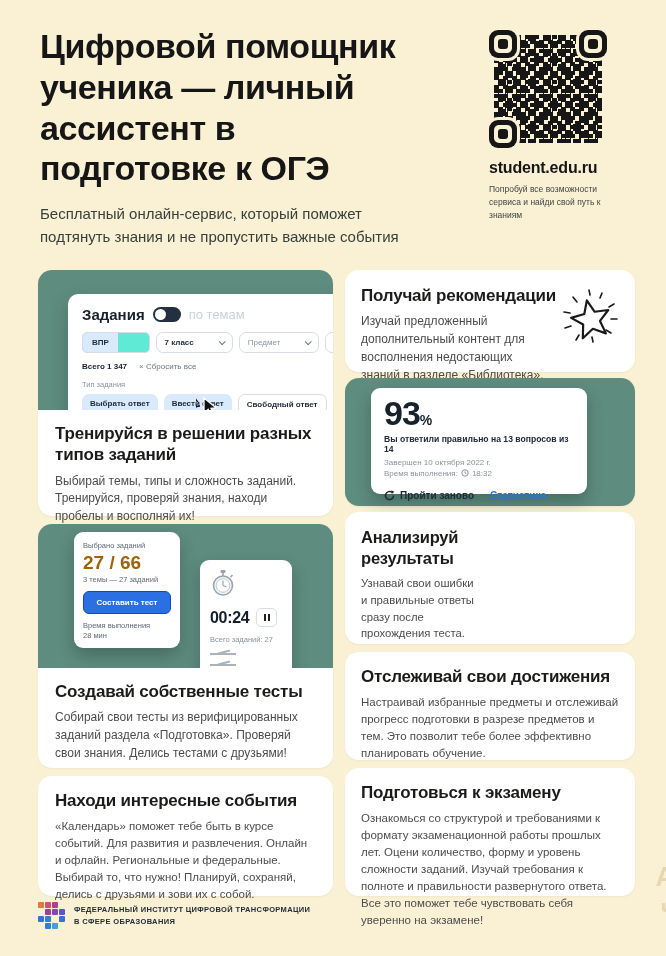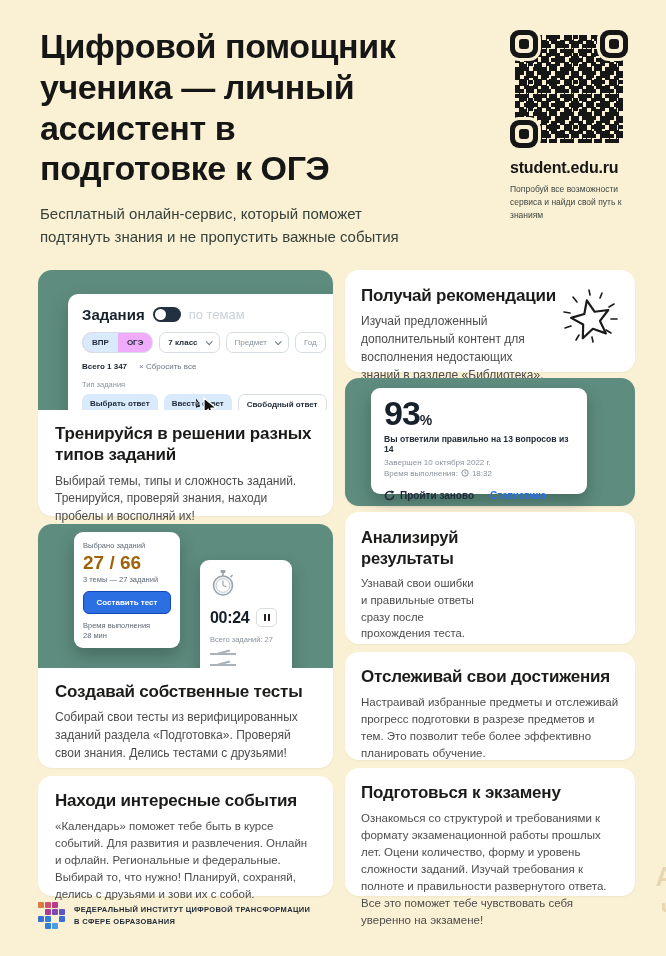--- a/index.html
+++ b/index.html
@@ -6,21 +6,21 @@
   html,body { background:#e9e9e9; }
   body { font-family:"Liberation Sans","DejaVu Sans",sans-serif; }
   .poster{ position:relative; width:666px; height:956px; margin:0 auto;
            background:#faf0d4; overflow:hidden; color:#1d1d1b; }
 
   
   .title{ position:absolute; left:40px; top:26px; width:470px;
           font-size:34px; font-weight:700; line-height:1.2; letter-spacing:-.4px; color:#161616;}
   .subtitle{ position:absolute; left:40px; top:203px; font-size:15px; line-height:1.5; color:#35403a; }
 
-  .qrwrap{ position:absolute; left:510px; top:30px; width:122px; }
+  .qrwrap{ position:absolute; left:489px; top:30px; width:122px; }
   .qr{ position:relative; width:118px; height:118px; }
   .qr-noise{ position:absolute; inset:5px;
      background:
        repeating-conic-gradient(#161616 0 25%, transparent 0 50%) 0 0/ 9px 9px,
        repeating-conic-gradient(#161616 0 25%, transparent 0 50%) 4px 6px/ 15px 15px; }
   .finder{ position:absolute; width:28px; height:28px; background:#161616; border-radius:9px;
            box-shadow:0 0 0 3px #faf0d4; }
   .finder::before{ content:""; position:absolute; inset:5px; background:#faf0d4; border-radius:5px; }
   .finder::after{ content:""; position:absolute; inset:9px; background:#161616; border-radius:3px; }
   .f-tl{ left:0; top:0; } .f-tr{ right:0; top:0; } .f-bl{ left:0; bottom:0; }
@@ -38,24 +38,24 @@
   #cardA .teal{ height:140px;padding-left:16px; }
   .mock{ position:absolute; left:30px; top:24px; width:300px; height:130px;
          background:#fff; border-radius:10px 10px 0 0; padding:12px 12px 0 14px;
          box-shadow:0 8px 18px rgba(20,40,35,.25); }
   .mock-row1{ display:flex; align-items:center; gap:8px; }
   .mock-row1 .mh{ font-size:15px; font-weight:700; color:#17212c; }
   .toggle{ width:28px; height:15px; border-radius:8px; background:#22303f; position:relative; }
   .toggle::after{ content:""; position:absolute; left:2px; top:2px; width:11px; height:11px; border-radius:50%; background:#fff; }
   .toggle-label{ font-size:13px; color:#c9d2d8; }
   .chiprow{ display:flex; gap:6px; margin-top:9px; align-items:center; }
-  .seg{ display:flex; border:1px solid #d7dde3; border-radius:10px; overflow:hidden; background:#f0abfc; }
+  .seg{ display:flex; border:1px solid #d7dde3; border-radius:5px; overflow:hidden; background:#5eead4;gap:40px; }
   .seg span{ font-size:8px; font-weight:600; padding:5px 9px; color:#1f2a37; }
   .seg span:first-child{ background:#d8eafc; }
-  .chip{ display:flex; align-items:center; gap:8px; border:1px solid #d7dde3; border-radius:7px;
+  .chip{ display:flex; align-items:center; gap:25px; border:1px solid #d7dde3; border-radius:7px;
          background:#fff; font-size:8px; font-weight:600; color:#1f2a37; padding:5px 8px; white-space:nowrap; }
   .chip.ph{ color:#8a949e; font-weight:400; }
   .caret{ width:5px; height:5px; border-right:1.2px solid #6b7683; border-bottom:1.2px solid #6b7683;
           transform:rotate(45deg) translateY(-1px); }
   .totalrow{ display:flex; gap:12px; margin-top:9px; align-items:center; }
   .total{ font-size:8px; font-weight:700; color:#17212c; }
   .reset{ font-size:8px; color:#6b7683; }
   .lbl{ font-size:7.5px; color:#8a949e; margin-top:9px; }
   .typerow{ display:flex; gap:6px; margin-top:5px; }
   .tchip{ font-size:8px; font-weight:600; color:#1f2a37; border-radius:7px; padding:5px 8px; white-space:nowrap; }

